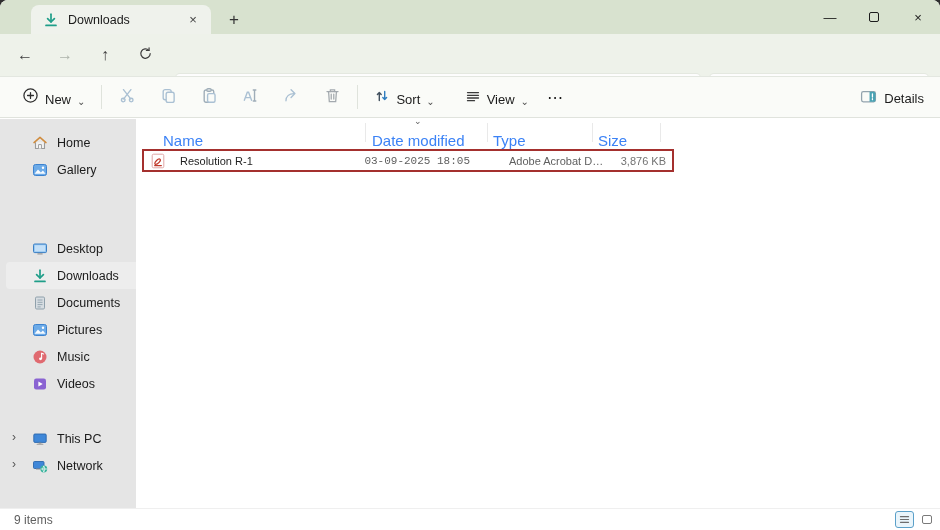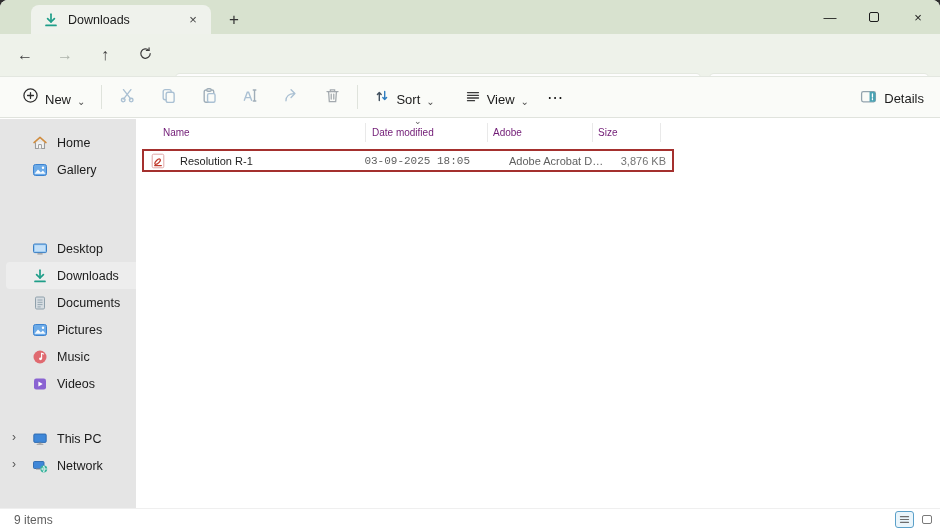--- a/index.html
+++ b/index.html
@@ -53,22 +53,22 @@
     padding-left:26px;}
   .sb-item.selected{background:#ededed;}
   .sb-item .sb-icon{width:16px;height:16px;flex:0 0 auto;}
   .sb-item .sb-label{font-size:12.5px;color:#1b1b1b;margin-left:9px;white-space:nowrap;}
   .sb-item .sb-pin{position:absolute;right:6px;top:6px;width:14px;height:14px;}
   .sb-item .sb-expander{position:absolute;left:6px;top:5px;font-size:12px;color:#555;}
   .sb-gap-small{height:52px;}
   .sb-gap-big{height:28px;}
   
   #content{position:absolute;left:136px;top:119px;width:804px;height:389px;background:#fff;}
-  .col-header{position:absolute;top:0;height:26px;display:flex;align-items:center;font-size:10px;
-    color:#701a75;}
+  .col-header{position:absolute;top:8px;height:26px;display:flex;align-items:center;font-size:15px;
+    color:#3b82f6;}
   .col-sep{position:absolute;top:4px;height:19px;width:1px;background:#e9e9e9;}
   .sort-caret{position:absolute;top:-3px;font-size:9px;color:#5f5f5f;}
   #file-row{position:absolute;left:6px;top:30px;width:532px;height:23px;border:2px solid #a4302e;
     display:flex;align-items:center;}
   #file-row .file-icon{margin-left:6px;width:16px;height:16px;flex:0 0 auto;}
   .cell{position:absolute;font-size:11px;white-space:nowrap;overflow:hidden;}
   .cell-name{left:36px;color:#1f1f1f;}
   .cell-date{left:186px;width:140px;text-align:right;color:#5f5f5f;font-family:Liberation Mono, monospace;}
   .cell-type{left:365px;width:130px;color:#5f5f5f;}
   .cell-size{left:428px;width:94px;text-align:right;color:#737373;}
@@ -404,21 +404,21 @@
       <span class="sb-label">Network</span>
     </div>
   </div>
 
   <div id="content">
     <div class="col-header" style="left:27px">Name</div>
     <div class="col-sep" style="left:229px"></div>
     <div class="col-header" style="left:236px">Date modified</div>
     <div class="sort-caret" style="left:278px">⌄</div>
     <div class="col-sep" style="left:351px"></div>
-    <div class="col-header" style="left:357px">Adobe</div>
+    <div class="col-header" style="left:357px">Type</div>
     <div class="col-sep" style="left:456px"></div>
     <div class="col-header" style="left:462px">Size</div>
     <div class="col-sep" style="left:524px"></div>
 
     <div id="file-row">
       <span class="file-icon">
         <svg viewBox="0 0 16 16" width="16" height="16">
             <rect x="2.2" y="1.2" width="11.6" height="13.6" rx="1.4" fill="#fff" stroke="#dfa6a6" stroke-width="1"></rect>
             <path d="M4.8 10.8C4.4 9.4 8.2 5 10 6.2c1.8 1.2-2.6 5.6-4.6 5.2" fill="none" stroke="#c0392b" stroke-width="1.3" stroke-linecap="round"></path>
             <path d="M4.6 12.6h6.8" stroke="#c0392b" stroke-width="1.1" stroke-linecap="round"></path>

